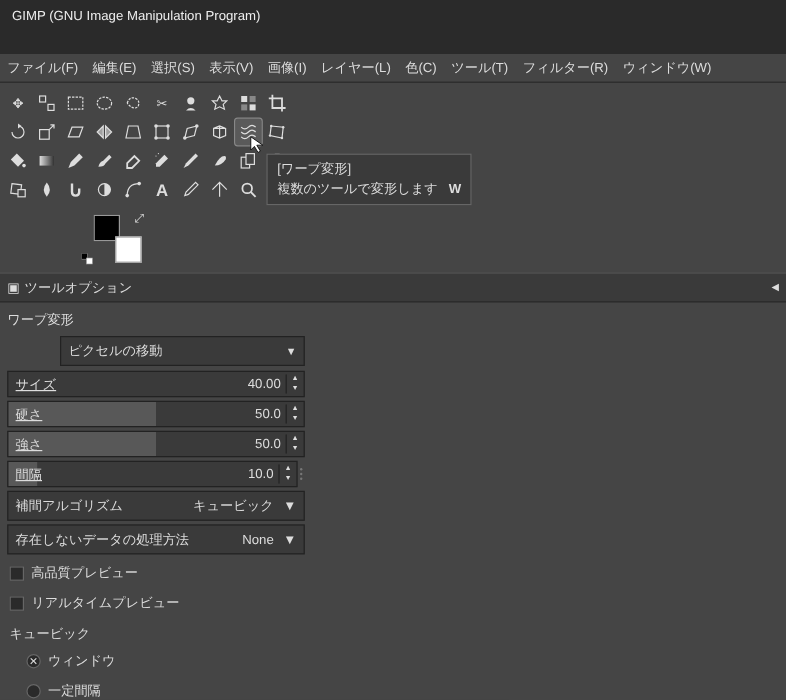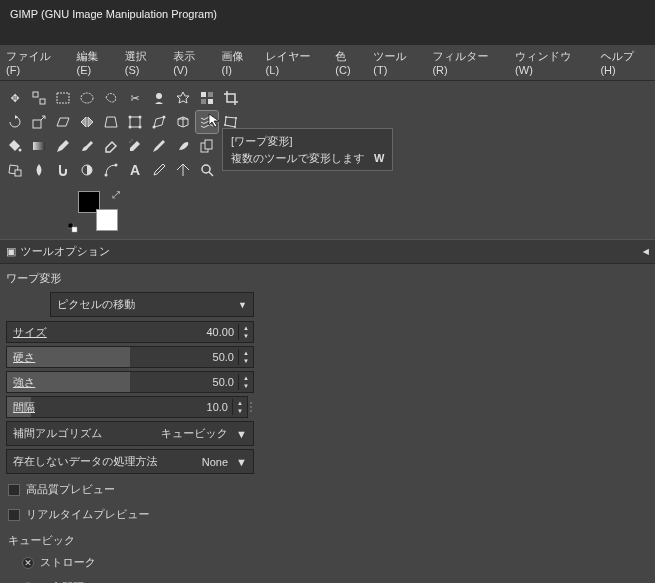--- a/index.html
+++ b/index.html
@@ -1,18 +1,18 @@
 <!DOCTYPE html>
 <html><head>
 <meta charset="utf-8">
 <style>
 * { margin: 0; padding: 0; box-sizing: border-box; font-family: "MS Gothic", "Meiryo", sans-serif; font-size: 11px; }
 body { width: 655px; height: 583px; background: #454545; color: #ddd; overflow: hidden; position: relative; }
 .titlebar { background: #2a2a2a; height: 45px; padding: 8px 10px; color: #eee; }
-.menubar { background: #454545; height: 36px; display: flex; align-items: center; border-bottom: 1px solid #2a2a2a; }
+.menubar { background: #454545; height: 24px; display: flex; align-items: center; border-bottom: 1px solid #2a2a2a; }
 .menu-item { padding: 4px 6px; cursor: pointer; }
 .toolbox { padding: 6px 4px; display: grid; grid-template-columns: repeat(10, 22px); gap: 2px; }
 .tool { width: 22px; height: 22px; display: flex; align-items: center; justify-content: center; color: #ddd; cursor: pointer; border-radius: 2px; }
 .tool.selected { background: #5a5a5a; outline: 1px solid #888; }
 .tool svg { width: 16px; height: 16px; }
 .color-swatches { position: relative; width: 40px; height: 40px; margin: 4px 0 8px 78px; }
 .swap-arrow { position: absolute; top: -2px; right: -2px; font-size: 10px; cursor: pointer; }
 .fg-color { position: absolute; top: 0; left: 0; width: 22px; height: 22px; background: #000; border: 1px solid #999; }
 .bg-color { position: absolute; bottom: 0; right: 0; width: 22px; height: 22px; background: #fff; border: 1px solid #999; }
 .reset-colors { position: absolute; bottom: -2px; left: -10px; width: 10px; height: 10px; cursor: pointer; }
@@ -54,21 +54,20 @@
   <div class="menu-item">ファイル(F)</div>
   <div class="menu-item">編集(E)</div>
   <div class="menu-item">選択(S)</div>
   <div class="menu-item">表示(V)</div>
   <div class="menu-item">画像(I)</div>
   <div class="menu-item">レイヤー(L)</div>
   <div class="menu-item">色(C)</div>
   <div class="menu-item">ツール(T)</div>
   <div class="menu-item">フィルター(R)</div>
   <div class="menu-item">ウィンドウ(W)</div>
-  <div class="menu-item">ヘルプ(H)</div>
 </div>
 
 <div class="toolbox">
 
   <div class="tool">✥</div>
   <div class="tool">
       <svg viewBox="0 0 16 16">
         <rect x="2" y="2" width="5" height="5" fill="none" stroke="#ddd"></rect>
         <rect x="9" y="9" width="5" height="5" fill="none" stroke="#ddd"></rect>
       </svg>
@@ -382,21 +381,21 @@
 
   <div class="opt-check">
     <span class="box"></span>
     <span>リアルタイムプレビュー</span>
   </div>
 
   <div class="opt-section">キュービック</div>
   <div class="opt-subsection">
     <div class="opt-check radio">
       <span class="box">✕</span>
-      <span>ストローク</span>
+      <span>ウィンドウ</span>
     </div>
     <div class="opt-check radio">
       <span class="box"></span>
       <span>一定間隔</span>
     </div>
   </div>
 
   <div class="opt-section">アニメーション</div>
 
 </div>

